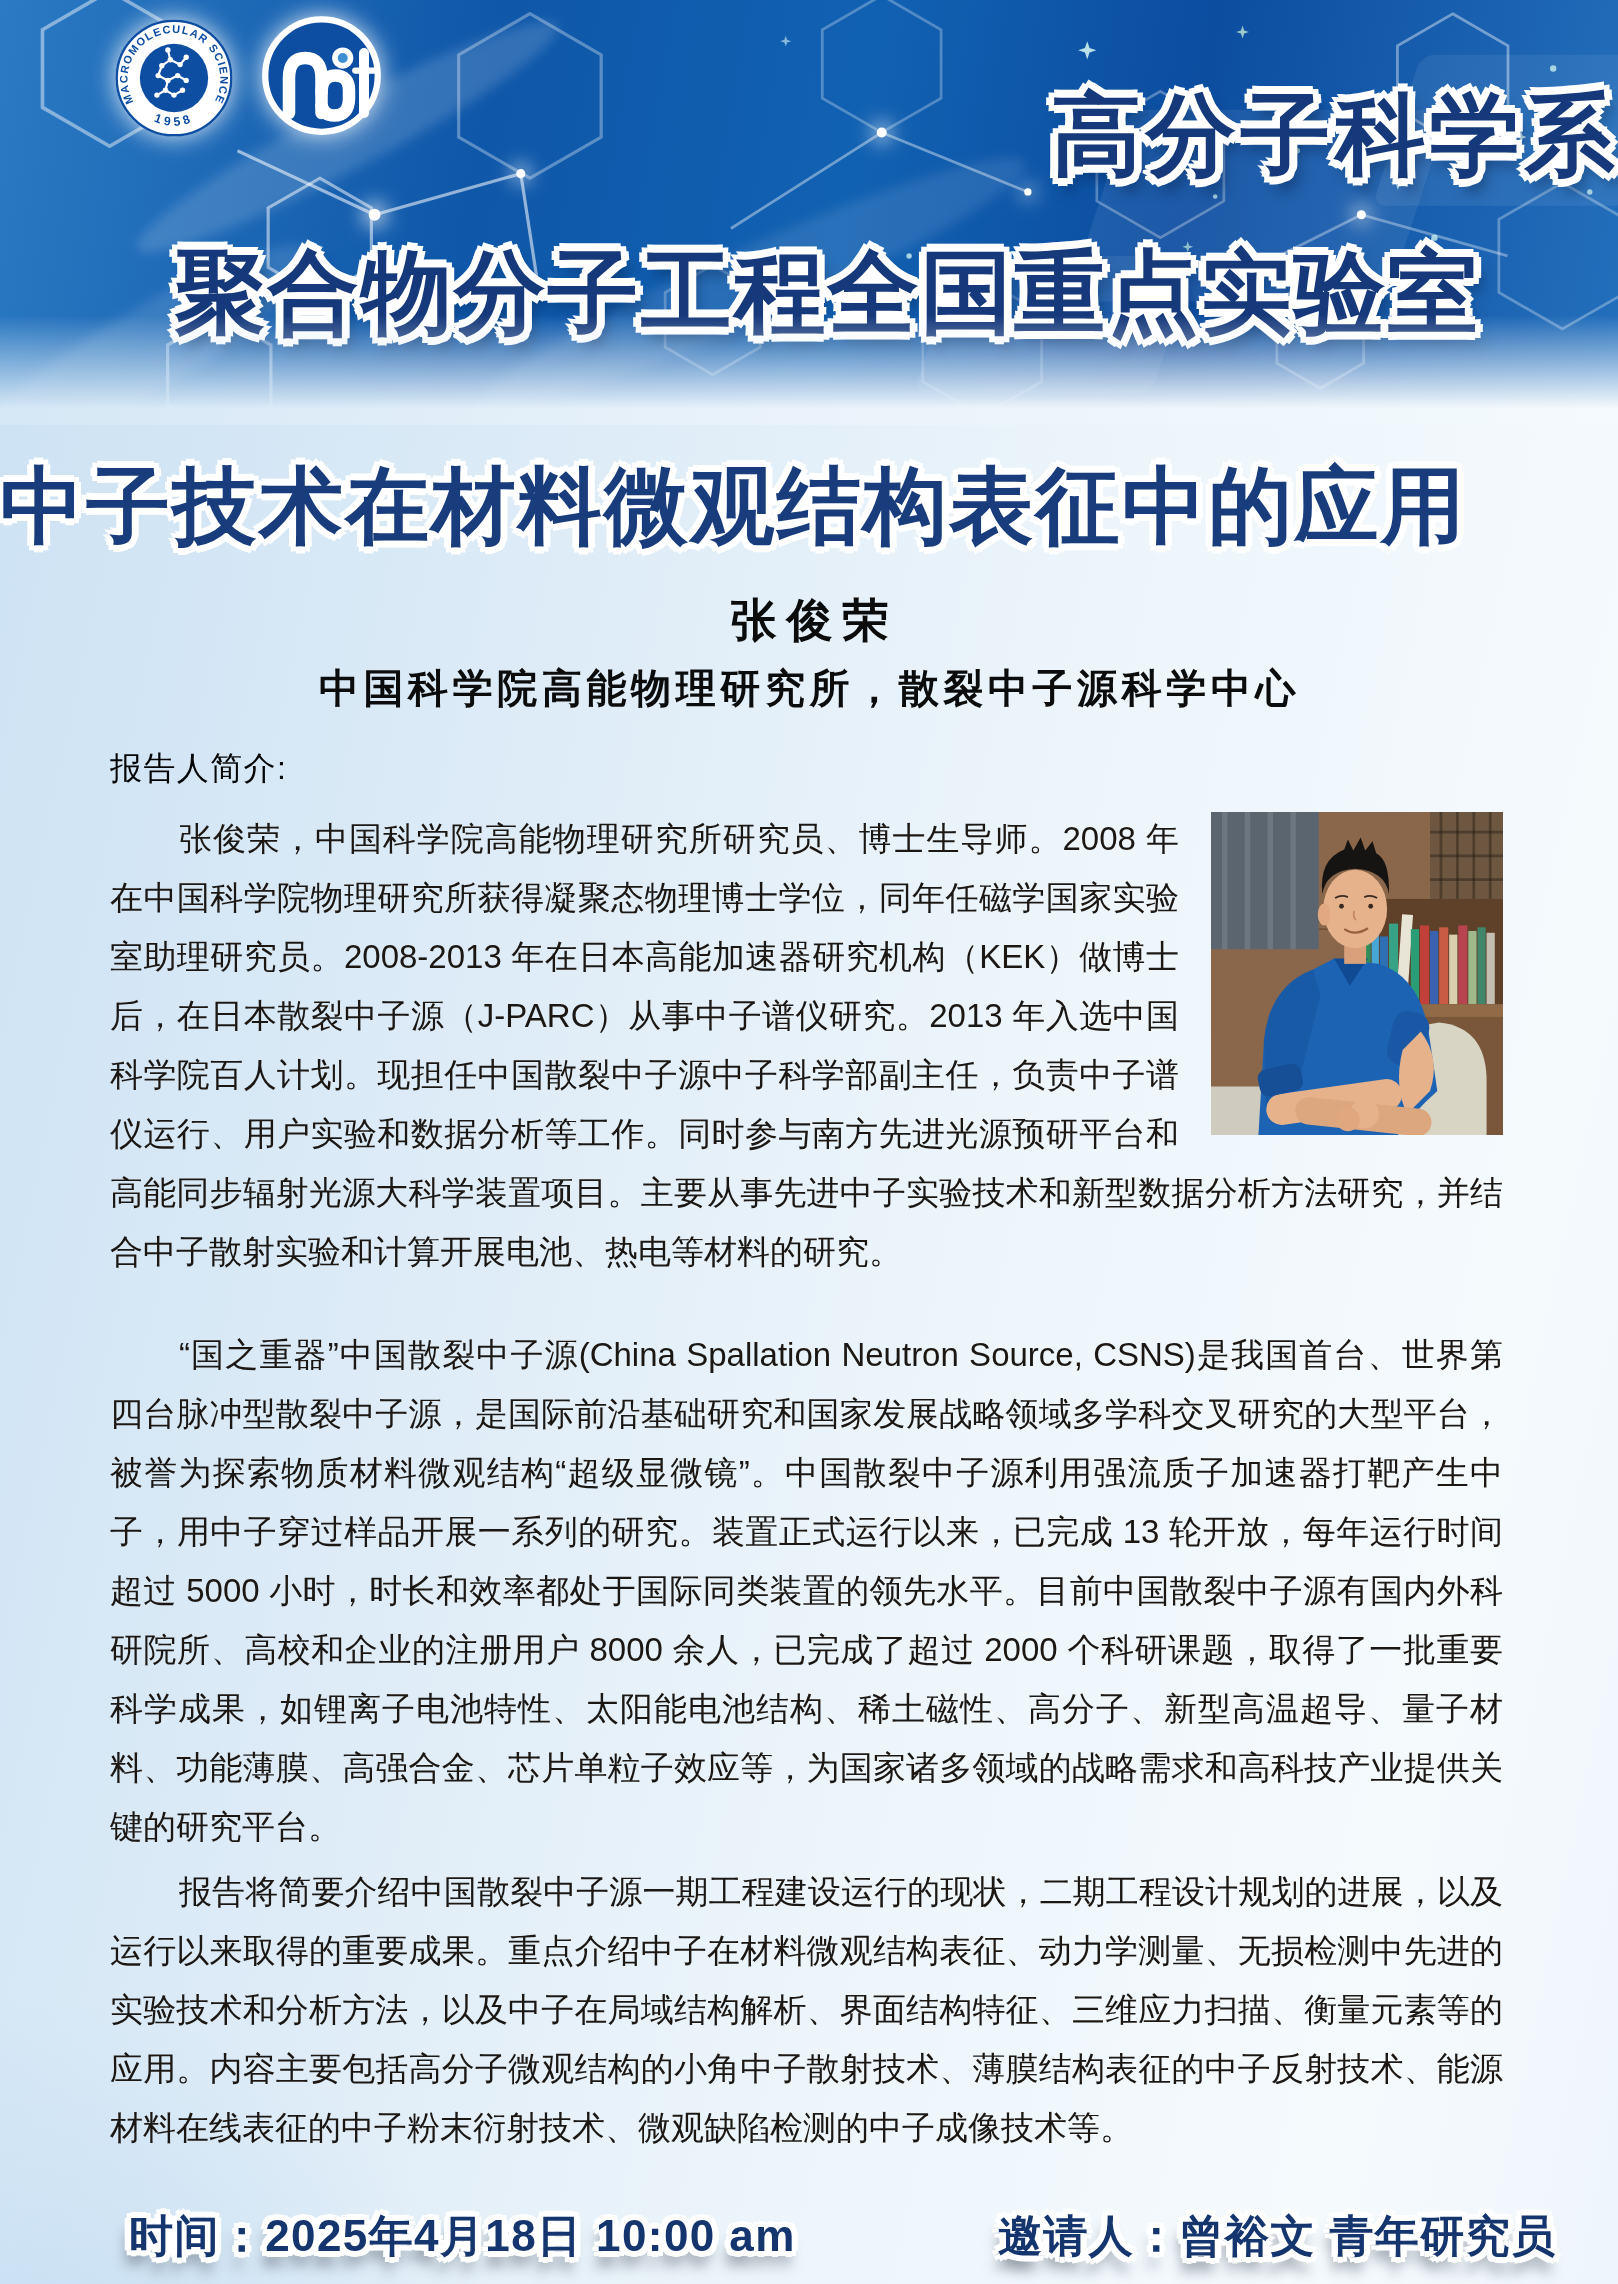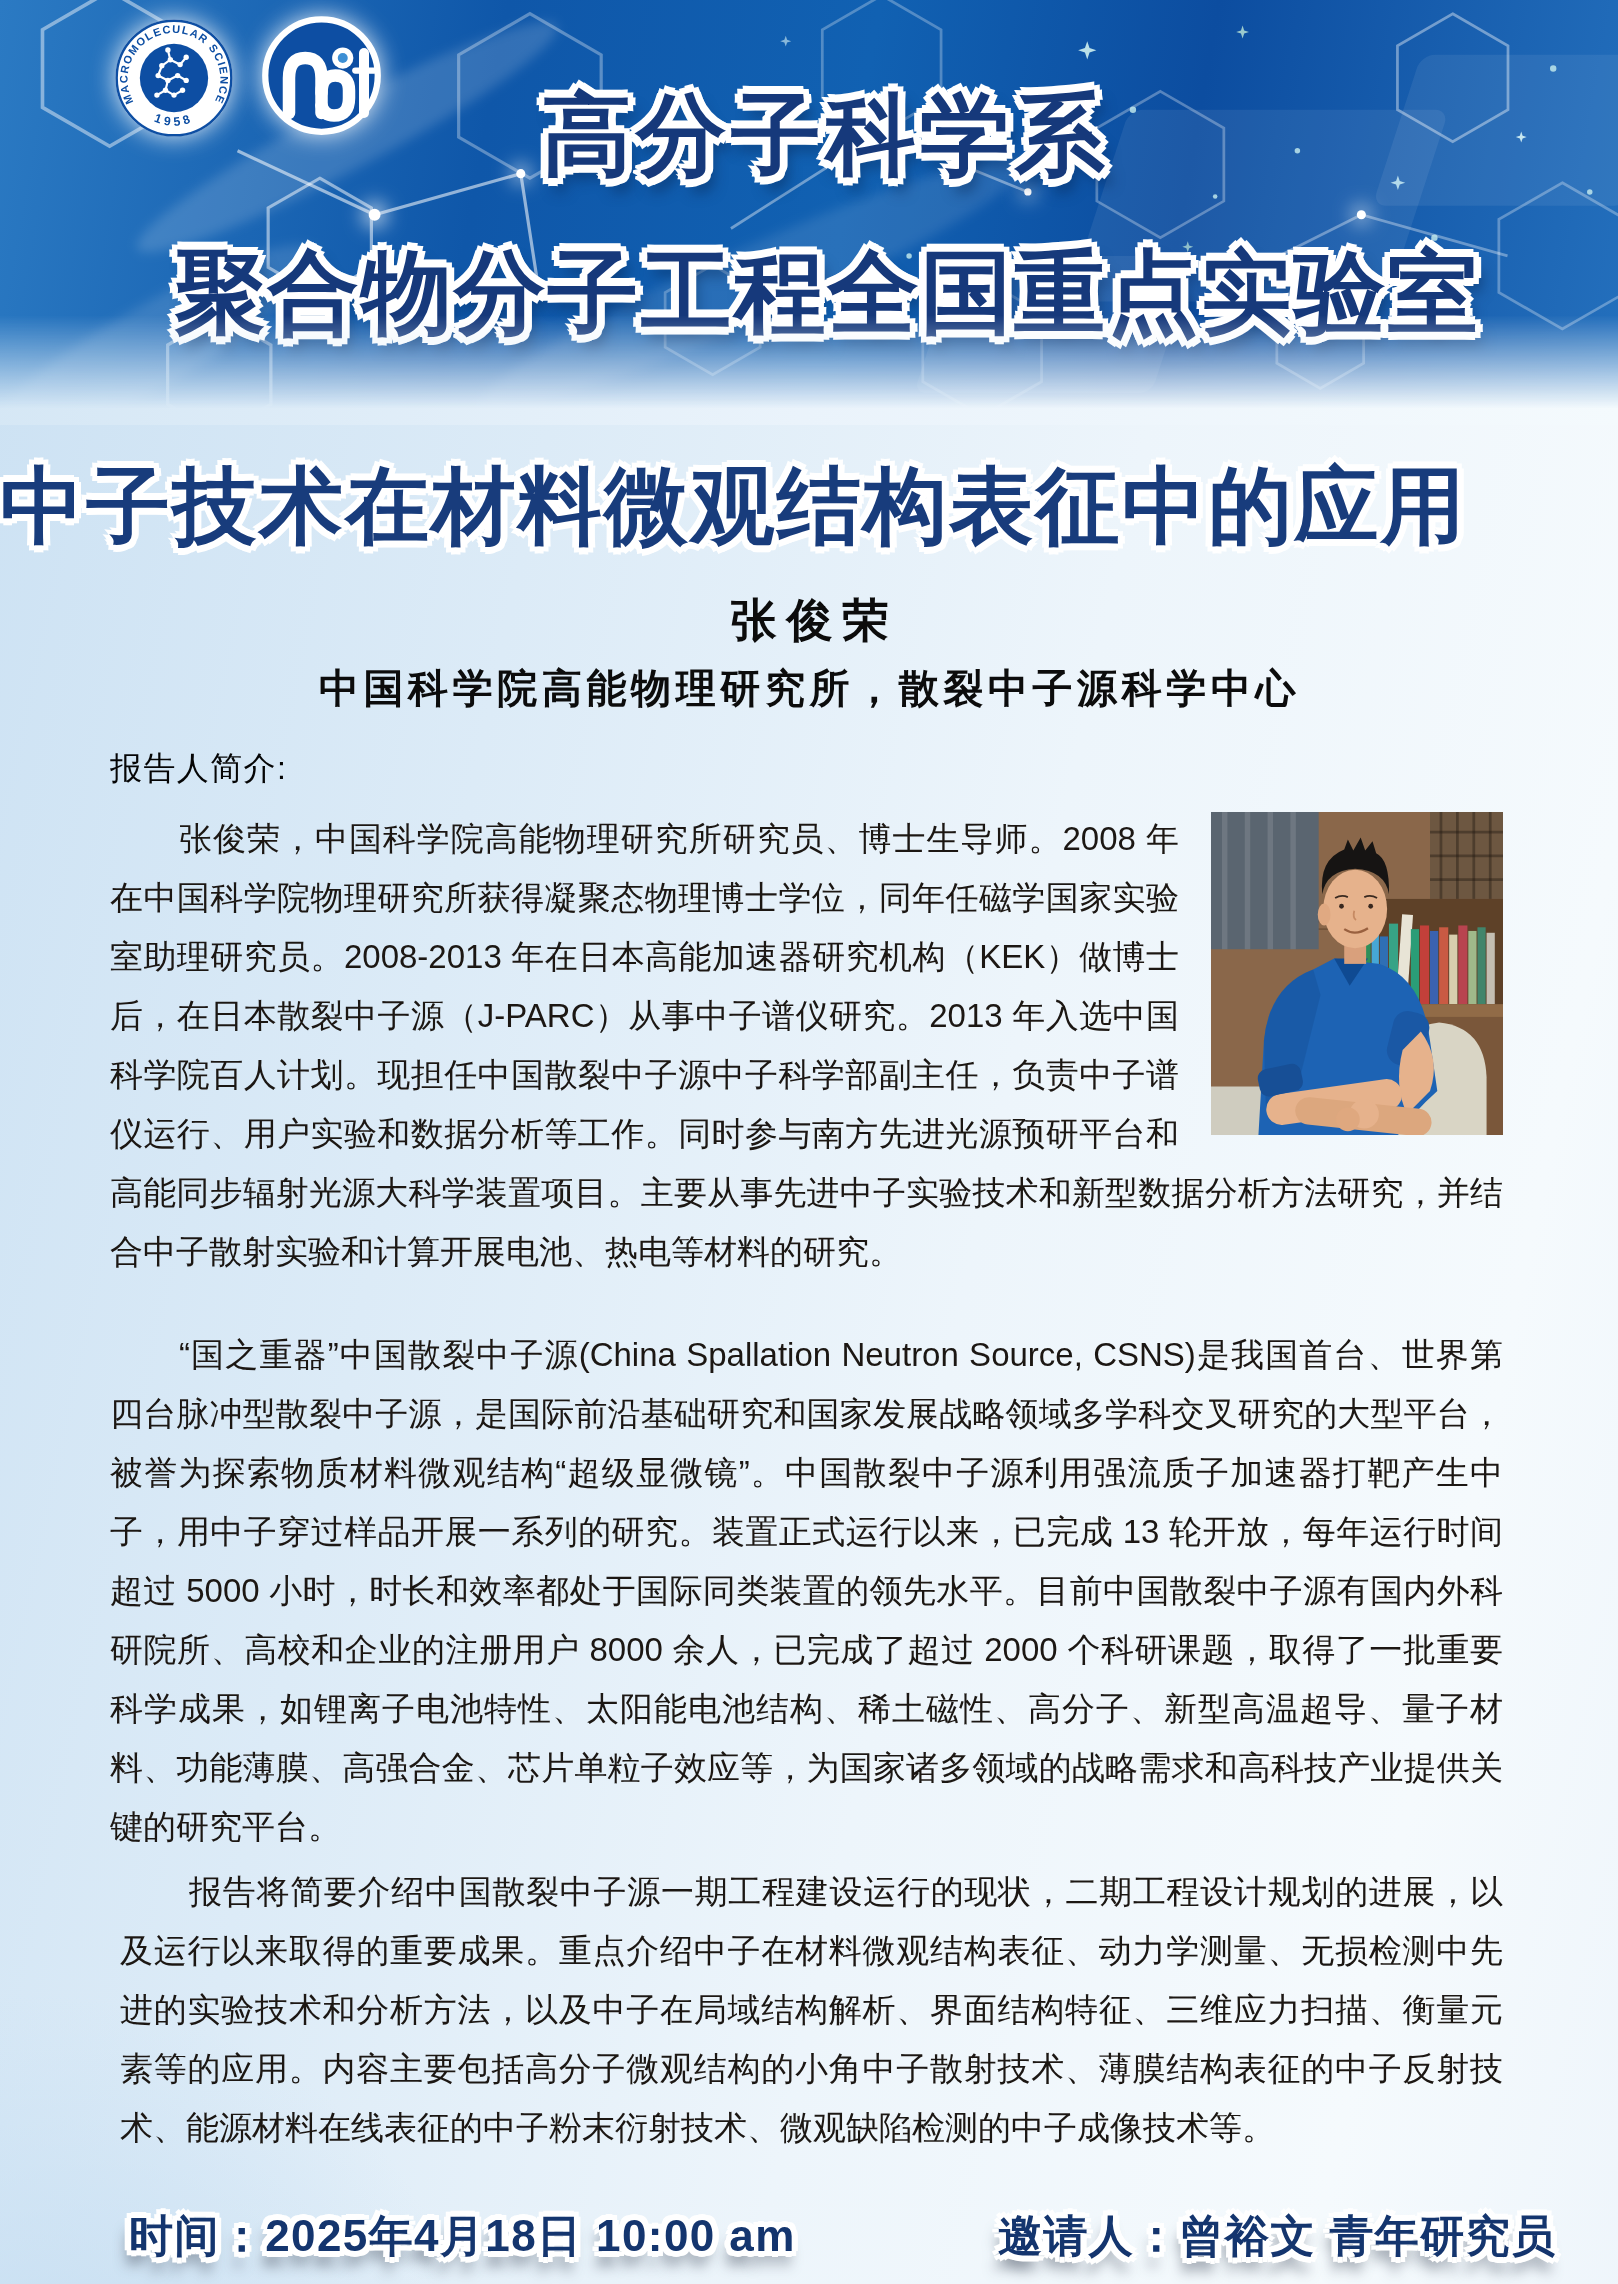--- a/index.html
+++ b/index.html
@@ -31,21 +31,21 @@
   .logo-lab{ left:259px; top:12.8px; width:125px; height:125px; }
 
   .header-line{
     position:absolute; left:0; width:1619px; text-align:center;
     font-weight:bold; color:#16397b; line-height:1; white-space:nowrap;
     text-shadow:
       -5.5px -5.5px 0 #fff, 5.5px -5.5px 0 #fff, -5.5px 5.5px 0 #fff, 5.5px 5.5px 0 #fff,
       -7.8px 0 0 #fff, 7.8px 0 0 #fff, 0 -7.8px 0 #fff, 0 7.8px 0 #fff,
       7.3px 12.8px 13.7px rgba(8,32,74,.55);
   }
-  .header-line1{ top:90px; font-size:90px; letter-spacing:4.6px; text-indent:32px; }
+  .header-line1{ top:90px; font-size:90px; letter-spacing:4.6px; text-indent:32px;text-align:right; }
   .header-line2{ top:247px; font-size:91px; letter-spacing:2.3px;padding-left:36px; }
 
   
   .title{
     position:absolute; left:0; top:460px; width:1419px; text-align:center;
     font-size:84px; font-weight:bold; color:#183c7c; line-height:1.1; white-space:nowrap;
     letter-spacing:2.3px;
     text-shadow:
       -5px -5px 0 #fff, 5px -5px 0 #fff, -5px 5px 0 #fff, 5px 5px 0 #fff,
       -6.9px 0 0 #fff, 6.9px 0 0 #fff, 0 -6.9px 0 #fff, 0 6.9px 0 #fff;
@@ -67,21 +67,21 @@
     text-indent:69px;
   }
   .bio-section{ top:749px; }
   .bio-body{ margin-top:22px; }
   .photo{
     float:right; width:292px; height:323px; margin:2.7px 0 18px 32px;
   }
   .photo svg{ display:block; width:292px; height:323px; }
   .abstract-section{ top:1303px; }
   .abstract-p1{ margin-top:22px; }
-  .abstract-p2{ margin-top:5.5px;margin-left:10px; }
+  .abstract-p2{ margin-top:5.5px; }
 
   
   .footer-item{
     position:absolute; font-size:44px; font-weight:bold; color:#14356e;
     letter-spacing:1.4px; white-space:nowrap; line-height:1.2;
     text-shadow:
       -4.6px -4.6px 0 #fff, 4.6px -4.6px 0 #fff, -4.6px 4.6px 0 #fff, 4.6px 4.6px 0 #fff,
       -6.4px 0 0 #fff, 6.4px 0 0 #fff, 0 -6.4px 0 #fff, 0 6.4px 0 #fff,
       -3.7px 13.7px 12.8px rgba(96,106,120,.85);
   }

